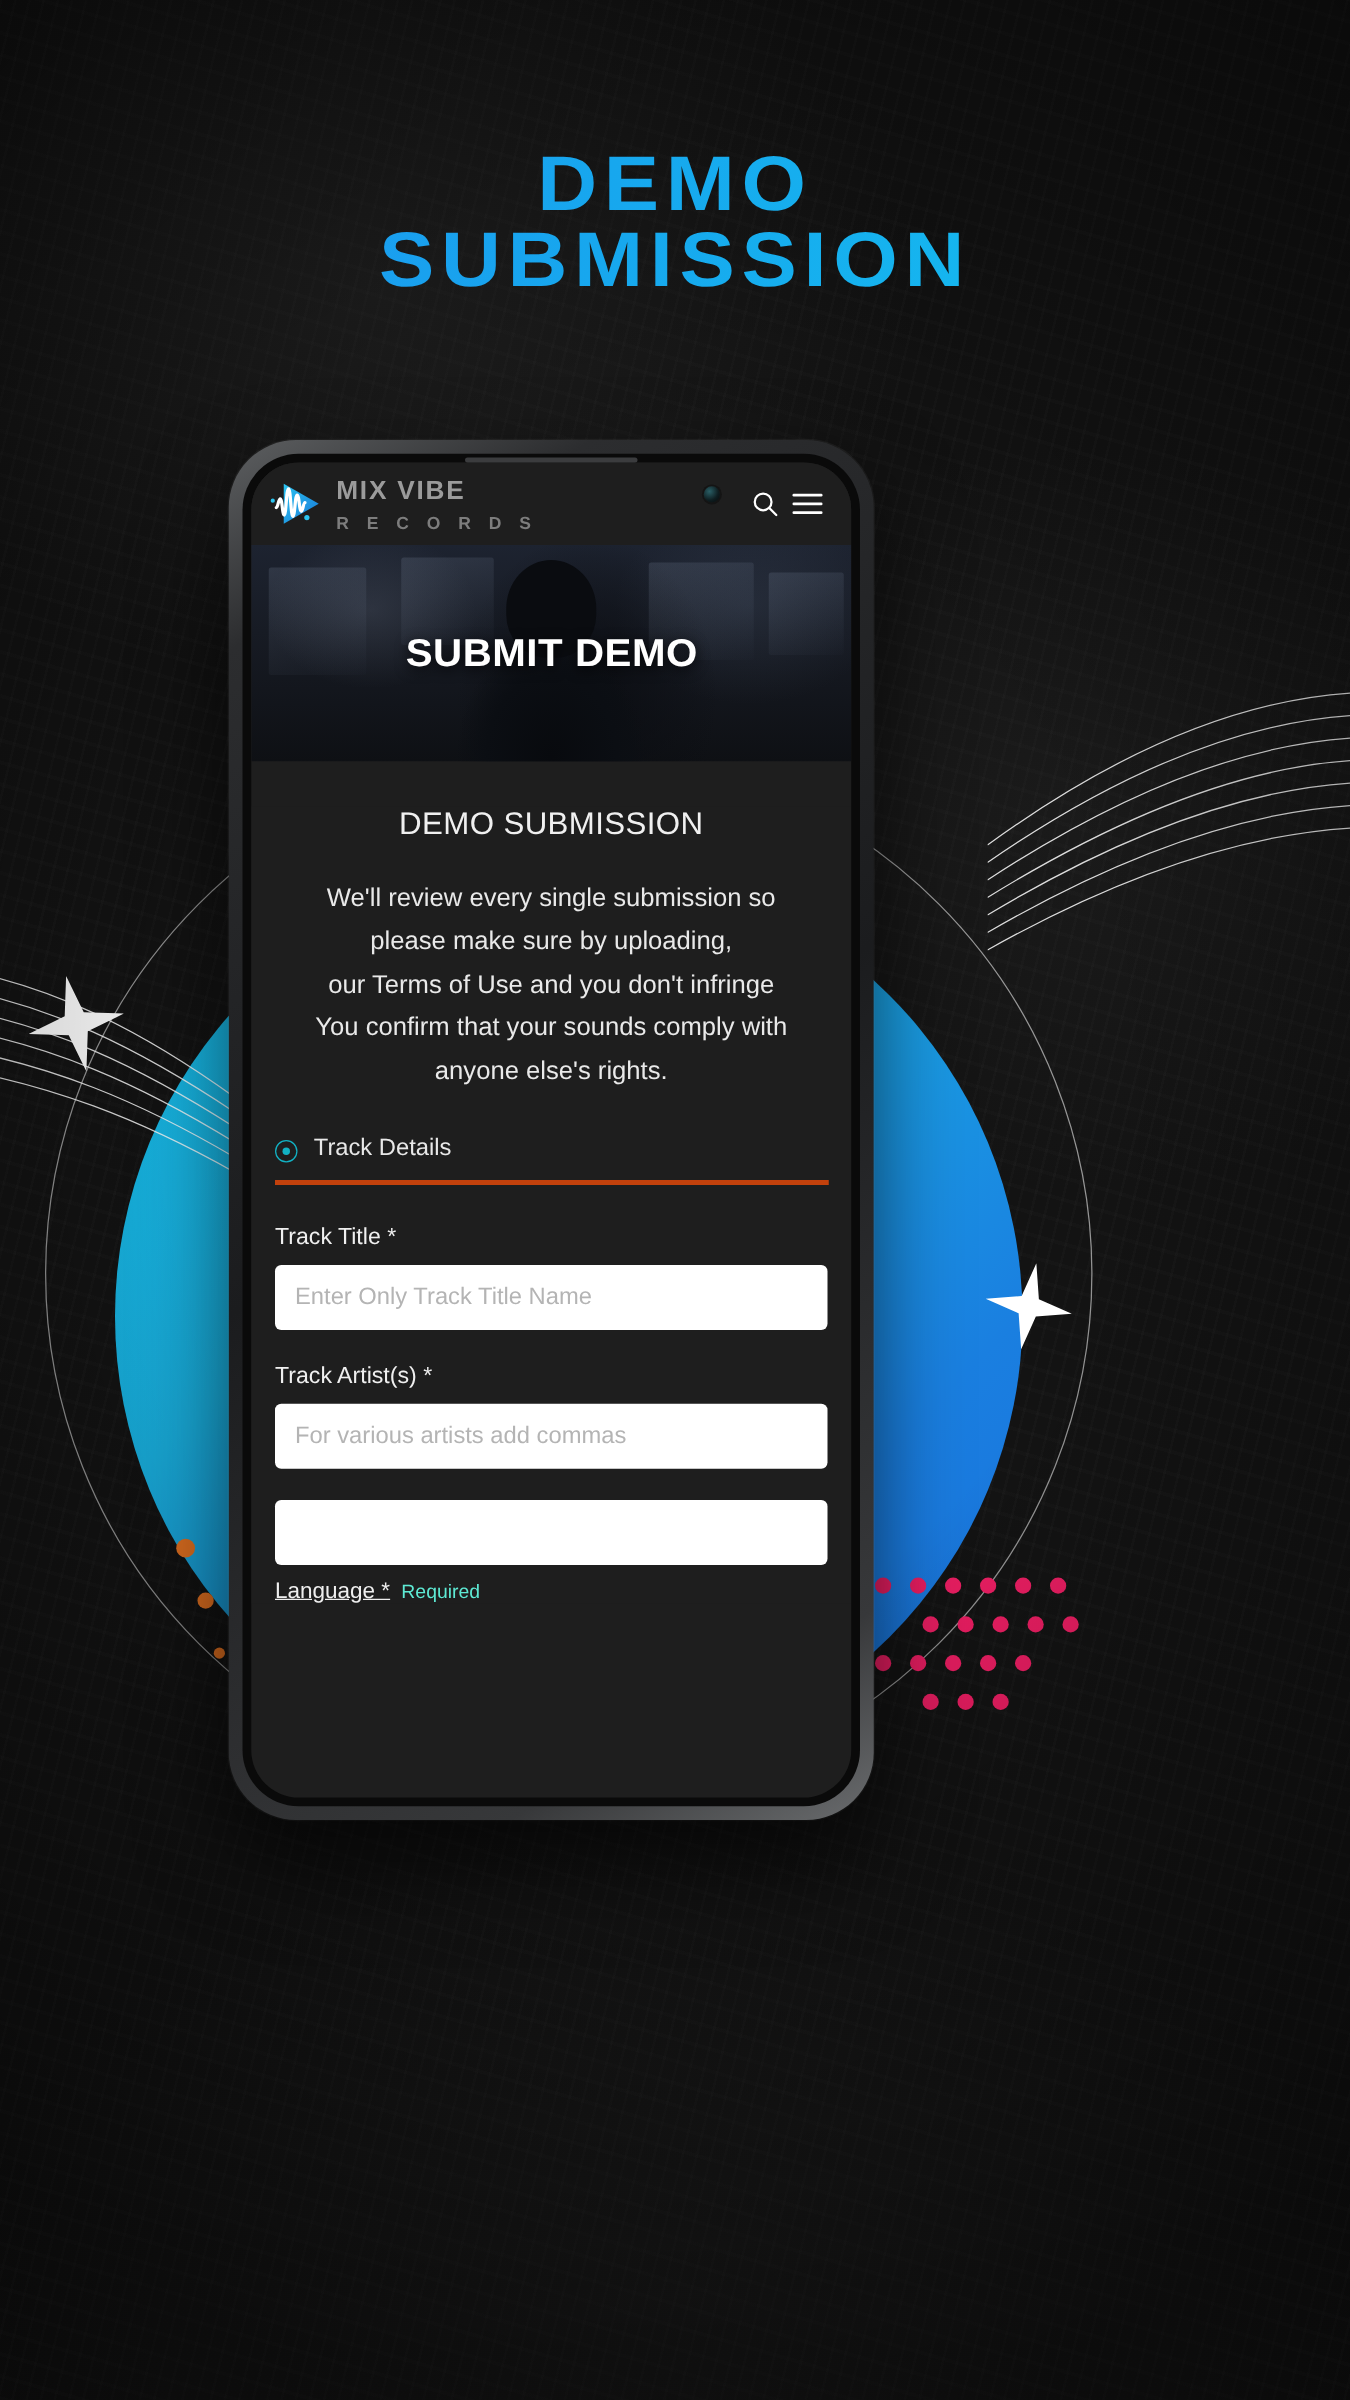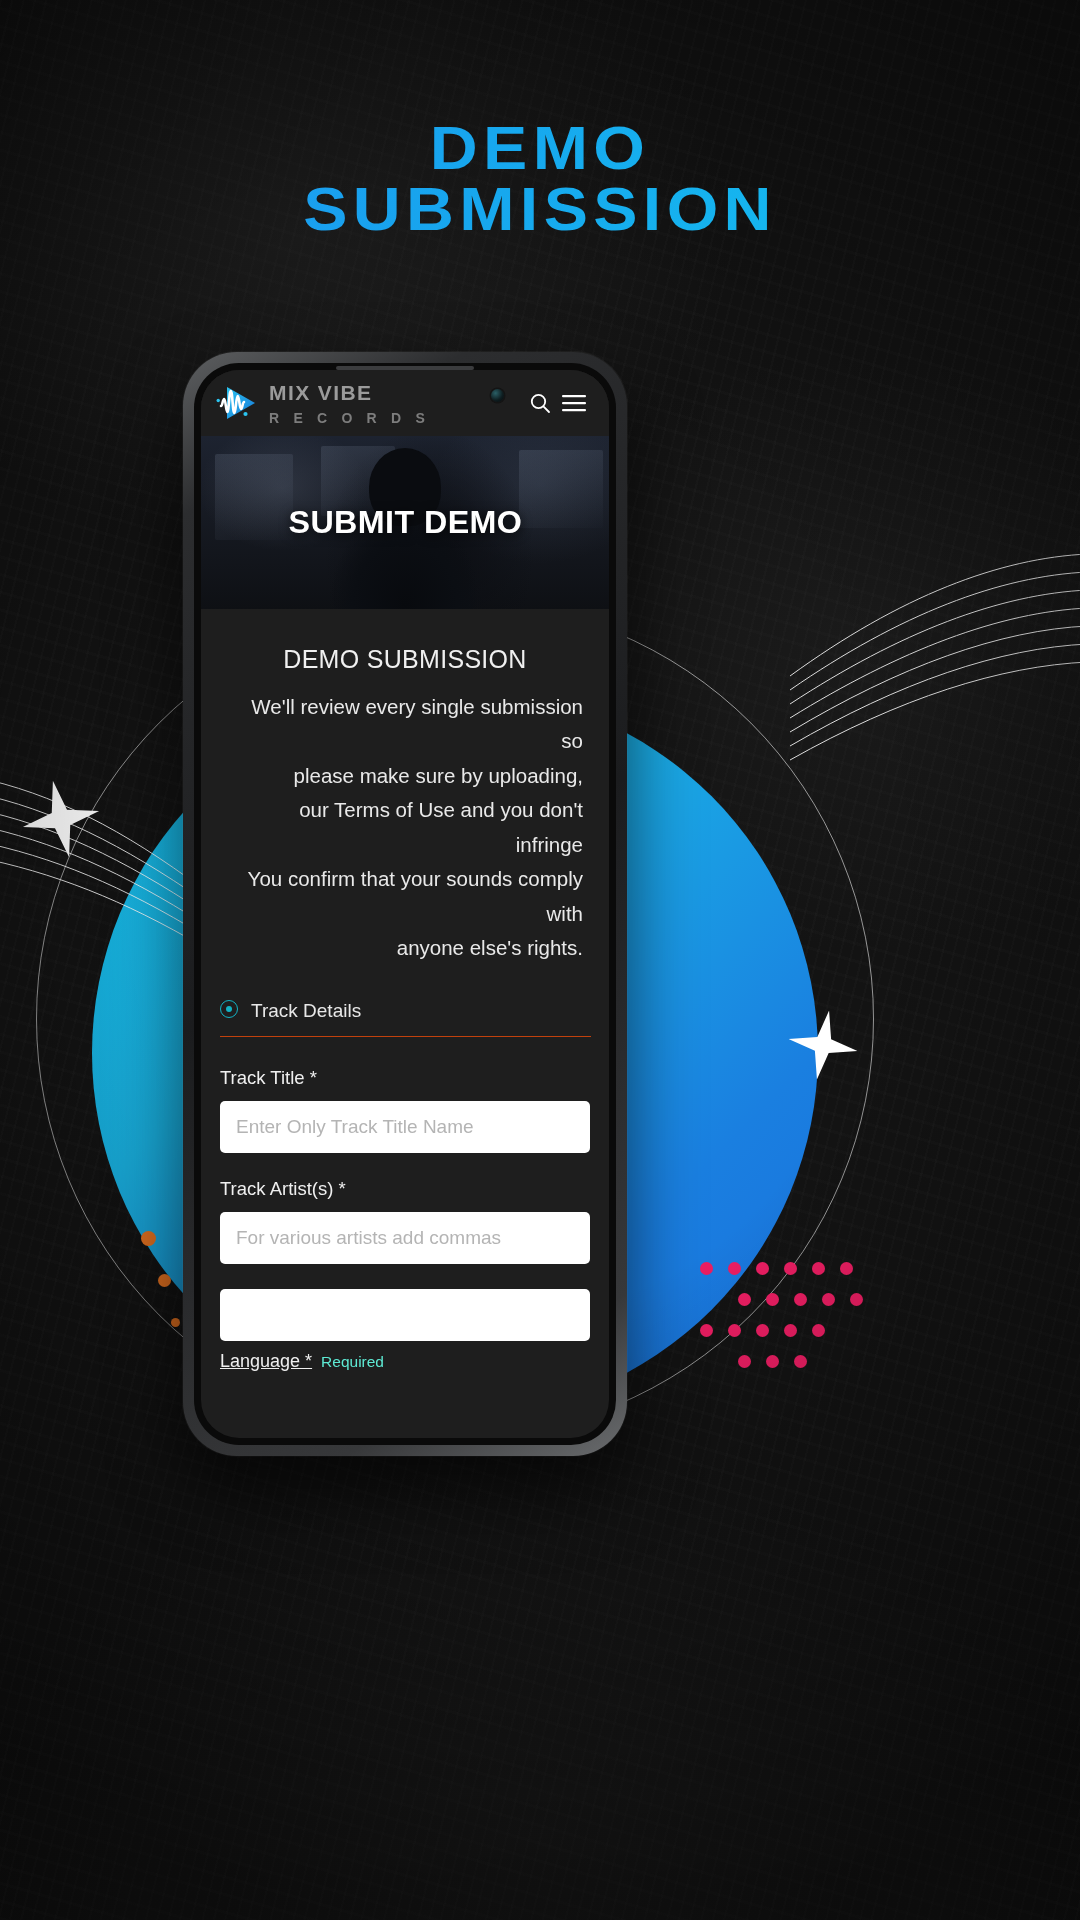--- a/index.html
+++ b/index.html
@@ -51,21 +51,21 @@
   .dot-o1{left:141px;top:1231px;width:15px;height:15px;background:#ef7722;}
   .dot-o2{left:158px;top:1274px;width:13px;height:13px;background:#ef7722;}
   .dot-o3{left:171px;top:1318px;width:9px;height:9px;background:#ef7722;}
 
   
   .pink-grid{position:absolute;left:700px;top:1262px;width:160px;height:120px;}
   .pink-grid i{position:absolute;width:13px;height:13px;border-radius:50%;background:#ec1e63;}
 
   
   .phone{
-    position:absolute;left:183px;top:352px;width:444px;height:1104px;
+    position:absolute;left:183px;top:352px;width:516px;height:1104px;
     border-radius:54px;
     background:linear-gradient(150deg,#5d5f61 0%,#2c2d2f 12%,#1b1c1e 50%,#37383a 88%,#6a6c6e 100%);
     padding:11px;
     box-sizing:border-box;
     box-shadow:0 34px 70px rgba(0,0,0,.62), 0 0 0 1px rgba(255,255,255,.05);
   }
   .phone-inner{
     width:100%;height:100%;border-radius:45px;
     background:#0a0a0a;padding:7px;box-sizing:border-box;
     position:relative;overflow:hidden;
@@ -133,28 +133,28 @@
     text-shadow:0 2px 10px rgba(0,0,0,.8);
   }
 
   
   .page{background:#1e1e1e;padding:0 0 0 0;}
   .sec-title{
     text-align:center;color:#f0f0f0;font-size:25px;font-weight:400;
     letter-spacing:.3px;margin:36px 0 16px;
   }
   .sec-copy{
-    text-align:right;color:#e9e9e9;font-size:20.5px;line-height:1.68;
-    margin:16px 26px 0;font-weight:300;
+    text-align:center;color:#e9e9e9;font-size:20.5px;line-height:1.68;
+    margin:28px 26px 0;font-weight:300;
   }
 
   .td-head{
-    display:flex;align-items:flex-start;gap:13px;
+    display:flex;align-items:flex-end;gap:13px;
     margin:34px 18px 0 19px;padding-bottom:14px;
-    border-bottom:1px solid #c2410c;
+    border-bottom:4px solid #c2410c;
   }
   .td-ic{width:16px;height:16px;border-radius:50%;border:1.6px solid #12b2c4;position:relative;flex:none;}
   .td-ic::after{content:"";position:absolute;left:50%;top:50%;transform:translate(-50%,-50%);
     width:6px;height:6px;border-radius:50%;background:#12b2c4;}
   .td-lbl{color:#e8e8e8;font-size:19px;}
 
   .form{padding:30px 19px 0;}
   .fld{margin-bottom:25px;}
   .fld-lbl{color:#efefef;font-size:18.5px;margin-bottom:12px;display:block;}
   .ctl{

